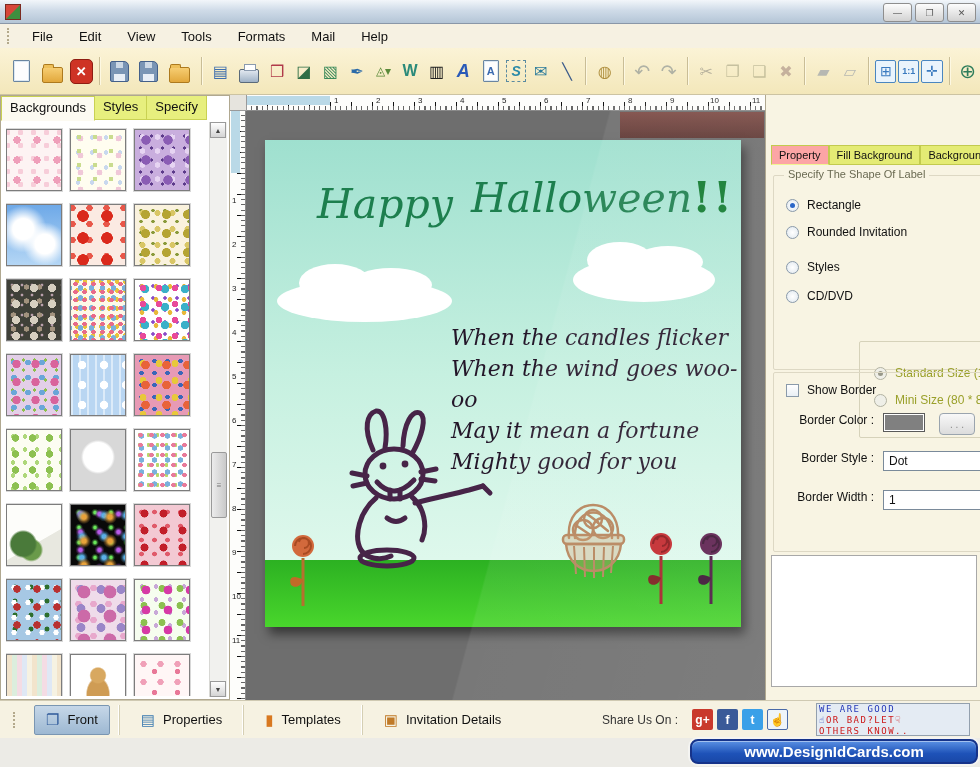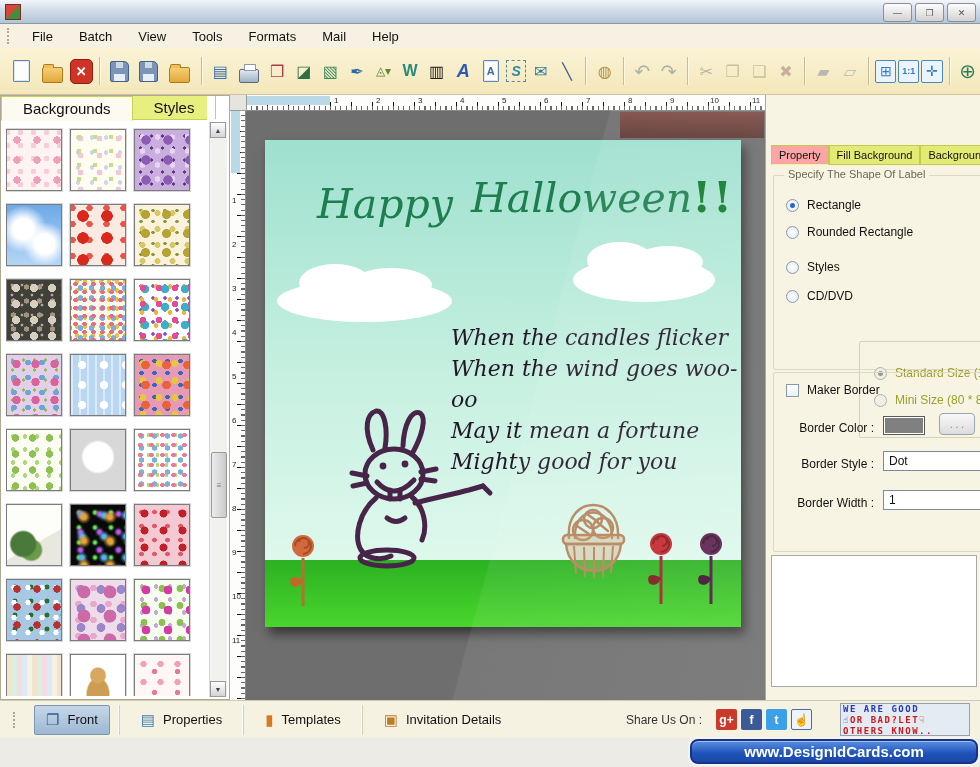--- a/index.html
+++ b/index.html
@@ -44,21 +44,21 @@
   .floppy::before{content:"";position:absolute;left:3px;bottom:0;width:11px;height:7px;background:#e8eef6}
   .floppy::after{content:"";position:absolute;left:5px;top:0;width:7px;height:6px;background:#cdd9e6}
   .printer{width:20px;height:12px;background:linear-gradient(#e3e9f0,#9fb2c6);border:1px solid #5a6a7a;
     border-radius:2px;position:relative;margin:9px 4px 0}
   .printer::before{content:"";position:absolute;left:4px;top:-6px;width:10px;height:5px;background:#fff;border:1px solid #8a9aae}
   
   .leftpanel{position:absolute;left:0;top:95px;width:230px;height:605px;background:#fff;
     border:1px solid #b0a890;box-sizing:border-box}
   .ltabs{position:absolute;left:0;top:0;width:206px;height:23px;background:#e7ef7e;display:flex;
     border-bottom:1px solid #c9d153}
-  .ltab{padding:3px 21px 0;font-size:15px;border-right:1px solid #c9d153;height:20px}
+  .ltab{padding:3px 8px 0;font-size:13px;border-right:1px solid #c9d153;height:20px}
   .ltab.active{background:#fcfaf1;border:1px solid #c9d153;border-bottom:1px solid #fcfaf1;margin-top:0}
   .thumbgrid{position:absolute;left:5px;top:27px;width:186px;bottom:3px;overflow:hidden;
     display:grid;grid-template-columns:repeat(3,56px);grid-auto-rows:62px;gap:13px 8px;padding-top:6px}
   .thumb{width:56px;height:62px;border:1px solid #7c7c7c;box-shadow:0 0 0 1px #d8d8d8;box-sizing:border-box}
   .lscroll{position:absolute;right:2px;top:26px;bottom:2px;width:17px;background:#f1f1ee;border-left:1px solid #d8d8d4}
   .sbtn{position:absolute;left:0;width:16px;height:16px;background:linear-gradient(#fefefe,#d4d4d4);
     border:1px solid #9a9a9a;font-size:7px;color:#444;display:flex;align-items:center;justify-content:center;box-sizing:border-box}
   .sthumb{position:absolute;left:1px;width:14px;top:330px;height:64px;border:1px solid #9a9a9a;border-radius:2px;
     background:linear-gradient(90deg,#ececec,#c9c9c9);display:flex;align-items:center;justify-content:center;
     font-size:8px;color:#777}
@@ -126,43 +126,43 @@
   .radio.on::after{content:"";position:absolute;left:3px;top:3px;width:5px;height:5px;border-radius:50%;background:#2a66c8}
   .radio.gray{border-color:#b2b2a2;background:#efefe8}
   .radio.on.gray::after{background:#98988a}
   .rlabel{font-size:12px}
   .olive .rlabel{color:#9aa02a}
   .sizebox{position:absolute;left:85px;top:165px;width:200px;height:95px;border:1px solid #d6d2ba;border-radius:2px}
   .sizebox .radiocol{top:24px;left:14px}
   .checkbox{width:13px;height:13px;border:1px solid #8a9aaa;background:linear-gradient(#fff,#e9eff5);
     margin-right:8px;flex:none;box-sizing:border-box}
   .cbrow{position:absolute;left:12px;top:10px;display:flex;align-items:center;font-size:12px}
-  .gb2row{position:absolute;left:6px;display:flex;align-items:flex-end}
+  .gb2row{position:absolute;left:6px;display:flex;align-items:flex-start}
   .flabel{width:94px;text-align:right;margin-right:9px;font-size:12px}
   .swatch{width:40px;height:17px;background:#808080;border:1px solid #5a5a5a;box-shadow:0 0 0 1px #fff inset}
   .dots-btn{margin-left:14px;width:34px;height:20px;border:1px solid #9aa4ae;border-radius:4px;
     background:linear-gradient(#f8f8f8,#dcdcdc);color:#8a8a8a;font-size:10px;
     display:flex;align-items:center;justify-content:center}
   .field{width:120px;height:20px;border:1px solid #7a8a9a;background:#fff;font-size:12px;
     display:flex;align-items:center;padding-left:5px;box-sizing:border-box}
   .whitebox{position:absolute;left:5px;top:460px;width:204px;height:130px;background:#fff;border:1px solid #a8a8a8}
   
   .bottombar{position:absolute;left:0;top:700px;width:980px;height:38px;background:#f6f2e2;
     border-top:1px solid #cfc9b2;display:flex;align-items:center;box-sizing:border-box;padding-left:6px}
   .bwrap{display:flex;align-items:center;padding:0 9px}
   .bwrap + .bwrap{border-left:1px solid #d5cfb4;box-shadow:-1px 0 0 #fff}
   .bbtn{display:flex;align-items:center;gap:8px;padding:5px 11px;font-size:13px;border:1px solid transparent}
   .bbtn.active{background:linear-gradient(#c6d7e8,#9db8d2);border:1px solid #7a96b2;border-radius:2px}
   .bic{font-size:15px}
   .bspacer{flex:1}
   .share-label{font-size:12px;color:#333;margin-right:14px}
   .soc{width:21px;height:21px;border-radius:2px;display:flex;align-items:center;justify-content:center;
     font-size:12px;margin-right:4px;box-sizing:border-box}
-  .promo{margin:0 10px 0 24px;width:130px;height:33px;background:#e4ebf3;border:1px solid #93a0ae;
-    font-family:"DejaVu Sans Mono",monospace;font-size:9px;font-weight:bold;letter-spacing:1.5px;
+  .promo{margin:0 10px 0 24px;width:154px;height:33px;background:#e4ebf3;border:1px solid #93a0ae;
+    font-family:"DejaVu Sans Mono",monospace;font-size:9px;font-weight:normal;letter-spacing:1.5px;
     line-height:11px;padding:0 2px;box-sizing:border-box;overflow:hidden}
   .pm-blue{color:#2438b8}.pm-red{color:#cc1818}
   
   .bottomstrip{position:absolute;left:0;top:738px;width:980px;height:29px;background:#ecebe6}
   .sitebanner{position:absolute;right:2px;top:739px;width:288px;height:25px;border-radius:8px;
     border:2px solid #16338a;background:linear-gradient(#5a90e4,#1e52b8 60%,#1a48a8);
     color:#fff;font-weight:bold;font-size:15px;display:flex;align-items:center;justify-content:center;
     box-shadow:inset 0 1px 0 rgba(255,255,255,.45), 0 0 0 2px #f4f4f2;box-sizing:border-box}
 </style>
 </head>
@@ -176,21 +176,21 @@
       <span class="winbtn">❐</span>
       <span class="winbtn">✕</span>
     </span>
 </div>
 
 <div class="menubar">
   <span class="grip"></span>
   <div class="menu-items">
 
   <span class="menu-item">File</span>
-      <span class="menu-item">Batch</span>
+      <span class="menu-item">Edit</span>
       <span class="menu-item">View</span>
       <span class="menu-item">Tools</span>
       <span class="menu-item">Formats</span>
       <span class="menu-item">Mail</span>
       <span class="menu-item">Help</span>
     </div>
 </div>
 
 <div class="toolbar">
 
@@ -382,21 +382,21 @@
     <span class="glegend">Specify The Shape Of Label</span>
     <div class="radiocol">
 
         <span class="radrow" style="margin-bottom:13px">
           <span class="radio on"></span>
           <span class="rlabel">Rectangle</span>
         </span>
 
         <span class="radrow" style="margin-bottom:21px">
           <span class="radio"></span>
-          <span class="rlabel">Rounded Rectangle</span>
+          <span class="rlabel">Rounded Invitation</span>
         </span>
 
         <span class="radrow" style="margin-bottom:15px">
           <span class="radio"></span>
           <span class="rlabel">Styles</span>
         </span>
 
         <span class="radrow">
           <span class="radio"></span>
           <span class="rlabel">CD/DVD</span>
@@ -414,21 +414,21 @@
             <span class="radio gray"></span>
             <span class="rlabel">Mini Size (80 * 80)</span>
           </span>
         </div>
     </div>
   </div>
 
   <div class="gbox gb2">
     <div class="cbrow">
       <span class="checkbox"></span>
-      <span>Maker Border</span>
+      <span>Show Border</span>
     </div>
     <div class="gb2row" style="top:40px">
       <span class="flabel">Border Color :</span>
       <span class="swatch"></span>
       <span class="dots-btn">. . .</span>
     </div>
     <div class="gb2row" style="top:78px">
       <span class="flabel">Border Style :</span>
       <span class="field">Dot</span>
     </div>

